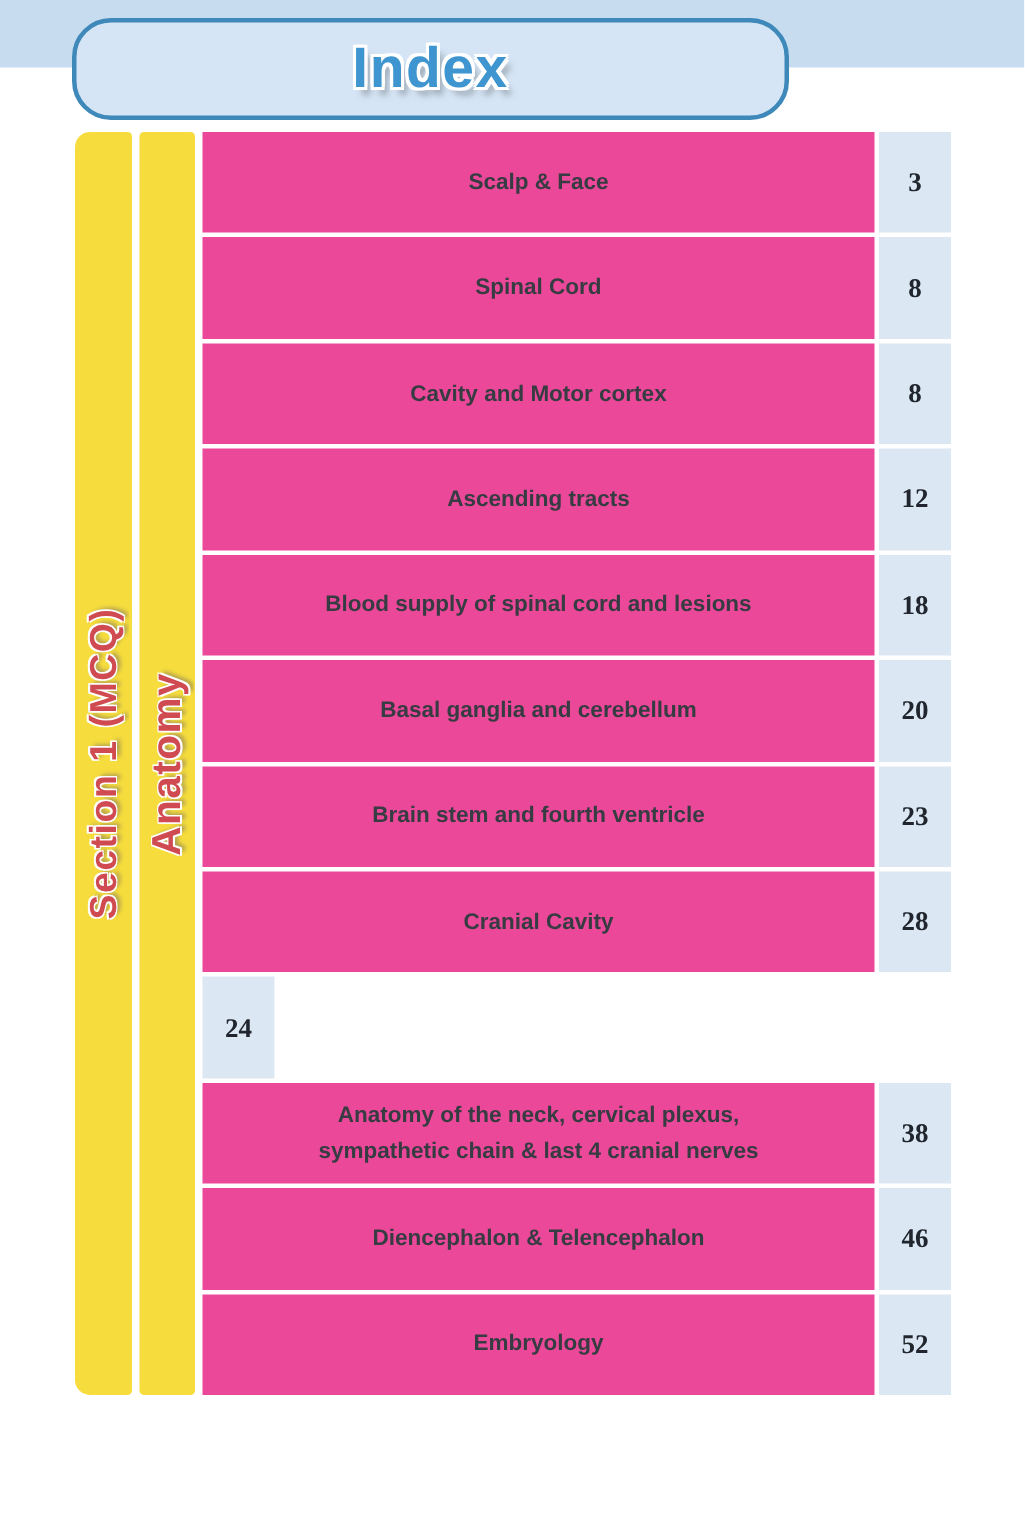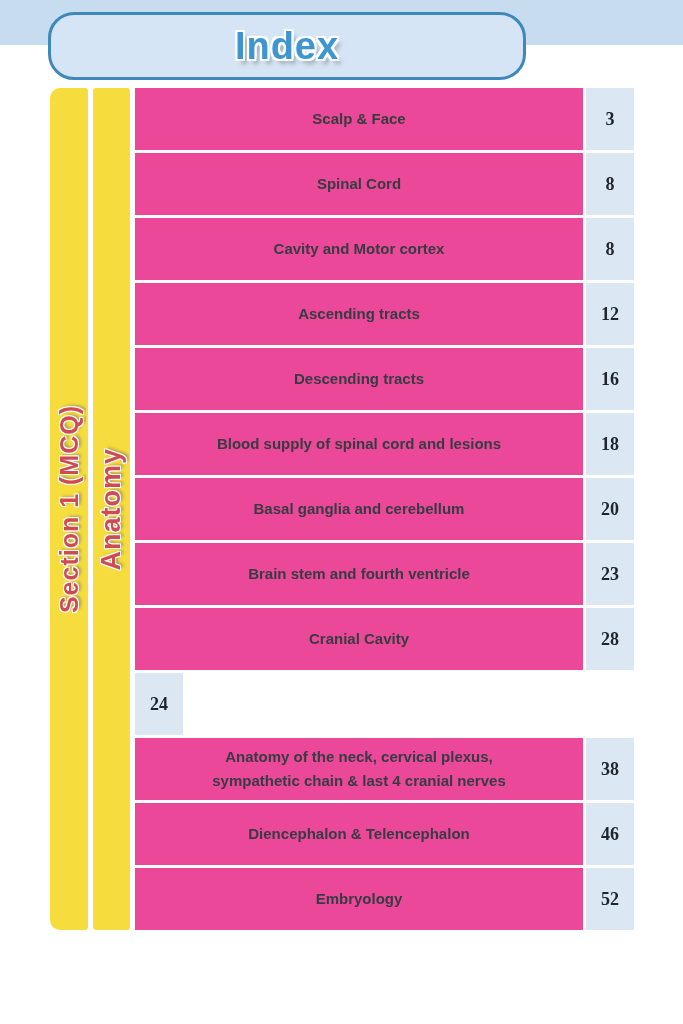--- a/index.html
+++ b/index.html
@@ -138,24 +138,20 @@
       </div>
       <div class="row">
         <div class="topic">Cavity and Motor cortex</div>
         <div class="pageno">8</div>
       </div>
       <div class="row">
         <div class="topic">Ascending tracts</div>
         <div class="pageno">12</div>
       </div>
       <div class="row">
-        <div class="topic">Descending tracts</div>
-        <div class="pageno">16</div>
-      </div>
-      <div class="row">
         <div class="topic">Blood supply of spinal cord and lesions</div>
         <div class="pageno">18</div>
       </div>
       <div class="row">
         <div class="topic">Basal ganglia and cerebellum</div>
         <div class="pageno">20</div>
       </div>
       <div class="row">
         <div class="topic">Brain stem and fourth ventricle</div>
         <div class="pageno">23</div>

